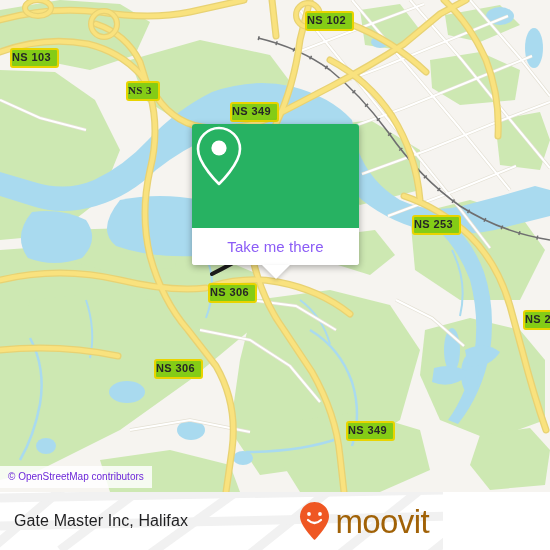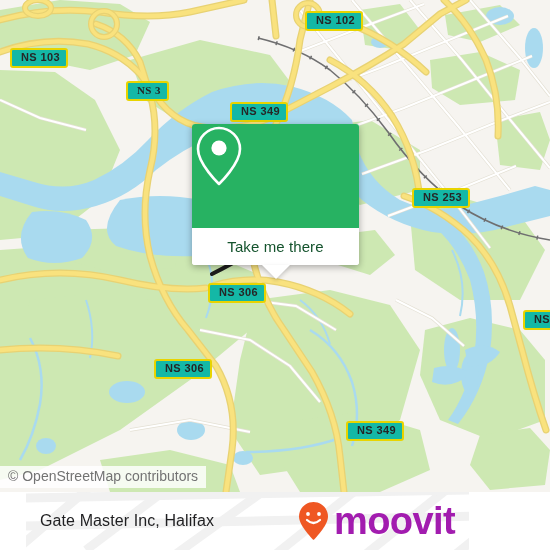--- a/index.html
+++ b/index.html
@@ -13,28 +13,28 @@
   
   .map{
     position:absolute;left:0;top:0;width:550px;height:492px;
     background:#f6f4f0;overflow:hidden;
   }
   .map svg{position:absolute;left:0;top:0;}
 
   
   .shield{
     position:absolute;
-    background:#14b8a6;
+    background:#84cc16;
     border:2px solid #e8d400;
     border-radius:3px;
     color:#262626;
     font-size:11px;
     font-weight:bold;
     letter-spacing:.4px;
-    padding:2px 6px 3px 9px;
+    padding:2px 6px 3px 0;
     line-height:11px;
     white-space:nowrap;
     box-sizing:border-box;
     font-family:"Liberation Sans","DejaVu Sans",sans-serif;
   }
 
   
   .popup{
     position:absolute;
     left:192px;top:124px;
@@ -50,62 +50,62 @@
     border-radius:3px 3px 0 0;
     display:flex;align-items:center;justify-content:center;
   }
   .popup-foot{
     height:37px;
     background:#fff;
     border-radius:0 0 3px 3px;
     display:flex;align-items:center;justify-content:center;
   }
   .popup-foot span{
-    font-size:15px;color:#14532d;letter-spacing:.1px;
+    font-size:15px;color:#8b5cf6;letter-spacing:.1px;
   }
   .popup-tail{
     position:absolute;
     left:50%;margin-left:-14px;
     top:141px;
     width:0;height:0;
     border-left:14px solid transparent;
     border-right:14px solid transparent;
     border-top:14px solid #fff;
     filter:drop-shadow(0 2px 2px rgba(0,0,0,.18));
   }
 
   
   .attrib{
     position:absolute;left:0;top:466px;
     background:rgba(255,255,255,.82);
     padding:3px 8px 4px 8px;
-    font-size:14px;color:#737373;
+    font-size:10px;color:#6d28d9;
     line-height:15px;
     white-space:nowrap;
   }
 
   
   .bottombar{
     position:absolute;left:0;top:492px;width:443px;height:58px;
-    background:#ffffff;overflow:hidden;margin-left:26px;
+    background:#ffffff;overflow:hidden;
   }
   .bottombar .bgstreets{position:absolute;left:0;top:0;opacity:1;}
   .place-title{
     position:absolute;left:14px;top:0;height:58px;
     display:flex;align-items:center;
     font-size:16px;color:#1f1f21;letter-spacing:.1px;
     z-index:2;
   }
   .brand{
     position:absolute;right:14px;top:0;height:58px;
     display:flex;align-items:center;gap:4px;z-index:2;
   }
   .brand .word{
-    font-size:38px;color:#a21caf;letter-spacing:-.6px;
-    line-height:33px;font-weight:bold;
+    font-size:33px;color:#a16207;letter-spacing:-.6px;
+    line-height:33px;font-weight:normal;
   }
 </style>
 </head>
 <body>
 
 <div id="root">
 
   <div class="map">
     <svg width="550" height="492" viewBox="0 0 550 492">
       <defs>
@@ -255,21 +255,21 @@
         </g>
 
         <path d="M212,274 Q232,264 248,254" stroke="#1d1d1d" stroke-width="4" fill="none" stroke-linecap="round"></path>
       </g>
     </svg>
 
     <div class="shield" style="left:10px;top:48px;">NS 103</div>
     <div class="shield" style="left:126px;top:81px;font-family:Liberation Serif, serif;">NS 3</div>
     <div class="shield" style="left:305px;top:11px;">NS 102</div>
     <div class="shield" style="left:230px;top:102px;">NS 349</div>
-    <div class="shield" style="left:412px;top:188px;">NS 253</div>
+    <div class="shield" style="left:412px;top:215px;">NS 253</div>
     <div class="shield" style="left:523px;top:310px;">NS 2</div>
     <div class="shield" style="left:208px;top:283px;">NS 306</div>
     <div class="shield" style="left:154px;top:359px;">NS 306</div>
     <div class="shield" style="left:346px;top:421px;">NS 349</div>
 
     <div class="popup">
       <div class="popup-head">
         <svg width="54" height="64" viewBox="0 0 54 64">
           <path d="M27,4 C15.4,4 6,13.4 6,25 C6,40 27,60 27,60 C27,60 48,40 48,25 C48,13.4 38.6,4 27,4 Z" fill="none" stroke="#ffffff" stroke-width="2.6" stroke-linejoin="round"></path>
           <circle cx="27" cy="24" r="7.6" fill="#ffffff"></circle>

